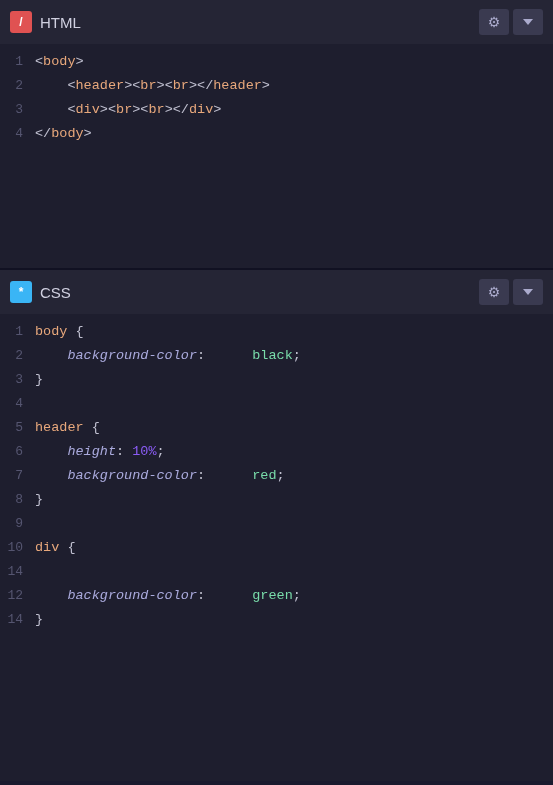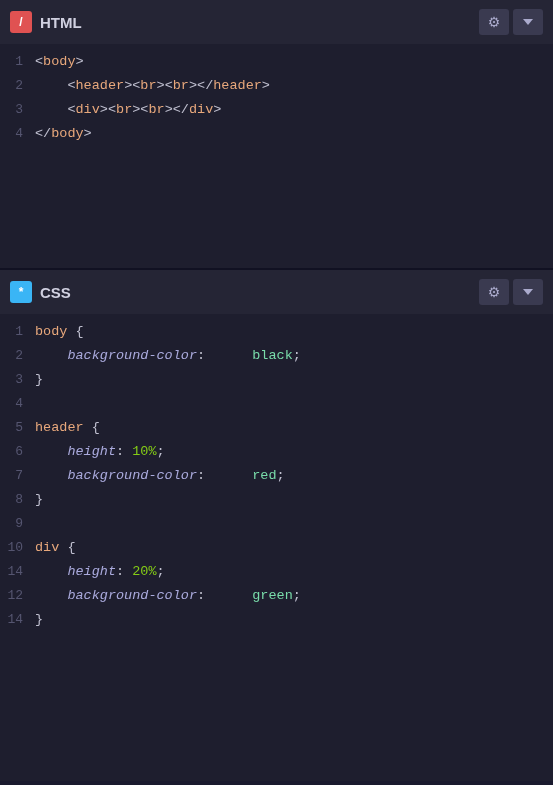--- a/index.html
+++ b/index.html
@@ -61,21 +61,21 @@
       justify-content: center;
       color: white;
       font-size: 12px;
       font-weight: bold;
       font-family: Arial, sans-serif;
     }
 
     .panel-title {
       color: #d0d0e0;
       font-size: 15px;
-      font-weight: bold;
+      font-weight: normal;
       font-family: Arial, sans-serif;
     }
 
     .panel-controls {
       display: flex;
       align-items: center;
       gap: 4px;
     }
 
     .control-btn {
@@ -143,21 +143,21 @@
     .css-colon {
       color: #c0c0d0;
     }
 
     .css-value-text {
       color: #79dcaa;
       margin-left: 39px;
     }
 
     .css-value-number {
-      color: #84cc16;
+      color: #8b5cf6;
     }
 
     .css-semicolon {
       color: #c0c0d0;
     }
 
     .css-brace {
       color: #c0c0d0;
     }
 
@@ -294,21 +294,20 @@
       <span class="line-content"></span>
     </div>
 
     <div class="code-line">
       <span class="line-number">10</span>
       <span class="line-content"><span class="css-selector">div</span> <span class="css-brace">{</span></span>
     </div>
 
     <div class="code-line">
       <span class="line-number">14</span>
-      <span class="line-content">    <span class="css-property">height</span><span class="css-colon">:</span> <span class="css-value-number">20%</span><span class="css-semicolon">;</span></span>
     </div>
 
     <div class="code-line">
       <span class="line-number">12</span>
       <span class="line-content">    <span class="css-property">background-color</span><span class="css-colon">:</span> <span class="css-value-text">green</span><span class="css-semicolon">;</span></span>
     </div>
 
     <div class="code-line">
       <span class="line-number">14</span>
       <span class="line-content"><span class="css-brace">}</span></span>

